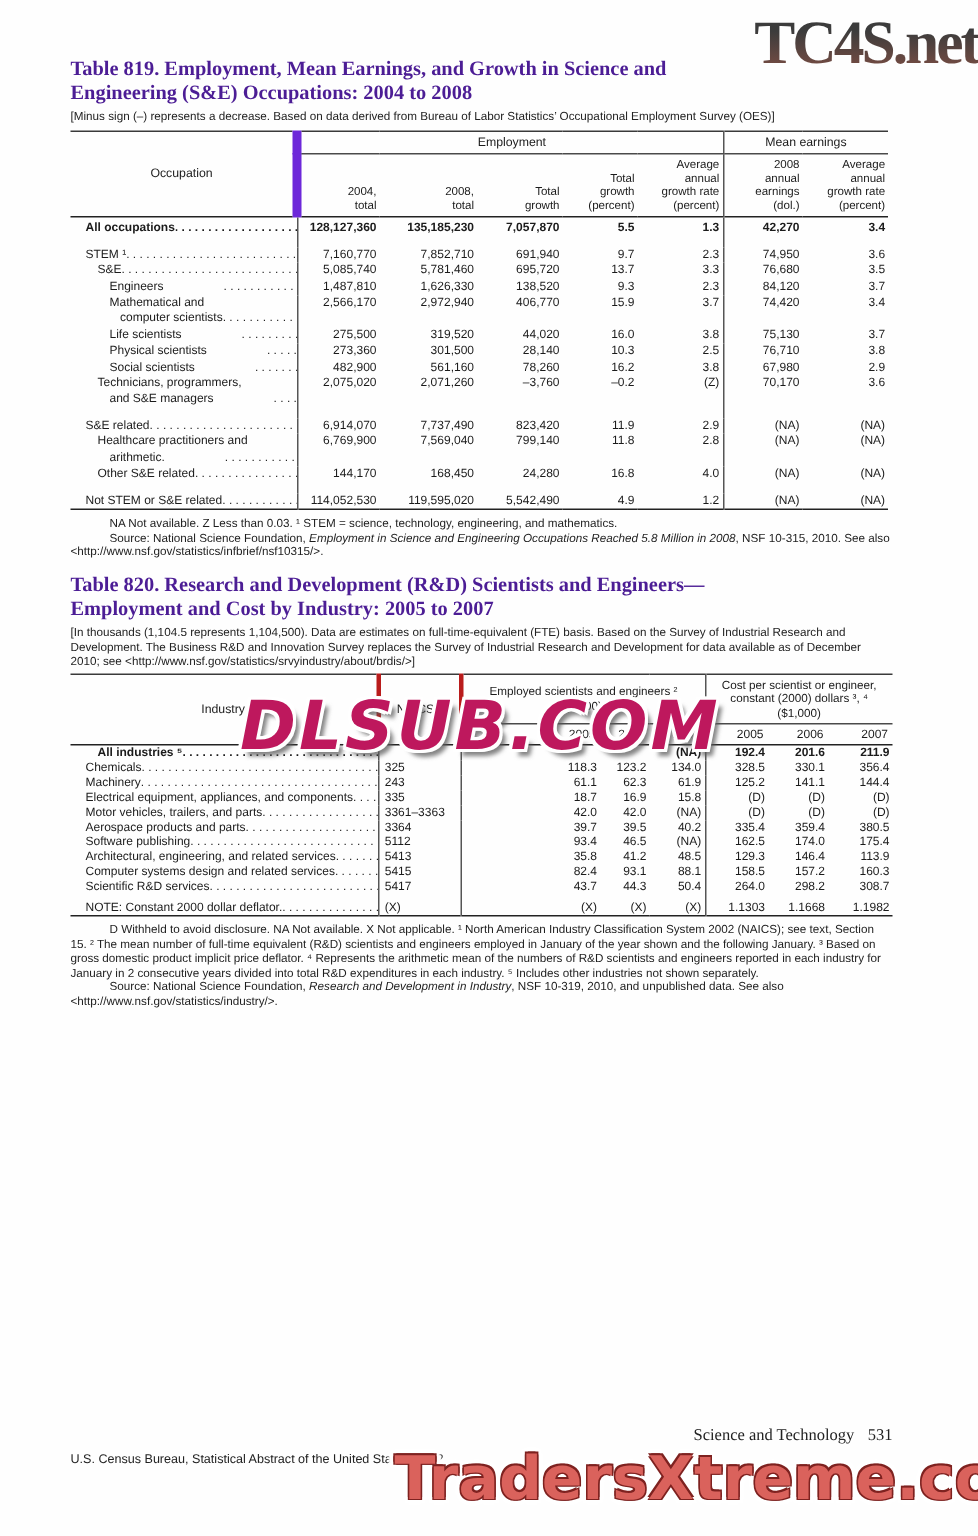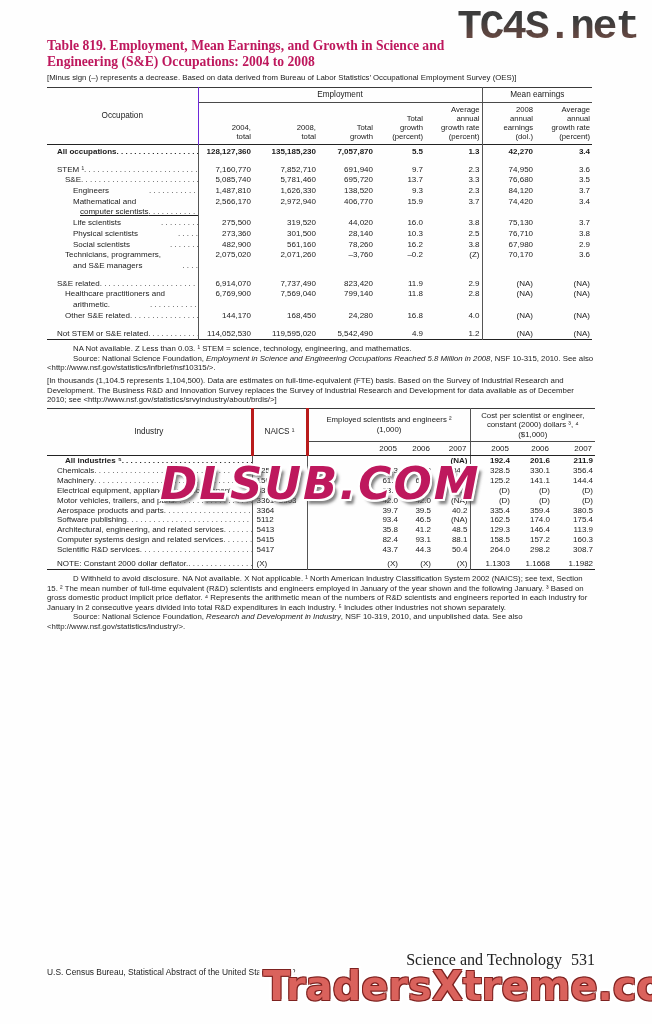--- a/index.html
+++ b/index.html
@@ -1,69 +1,69 @@
 <!DOCTYPE html>
 <html><head>
 <meta charset="utf-8">
 <style>
   html,body{margin:0;padding:0;background:#9a9a9a;}
   .page{position:relative;width:652px;height:1024px;margin:0 auto;background:#fefefe;
         font-family:"Liberation Sans",sans-serif;color:#1b1b1b;overflow:hidden;}
   .content{position:absolute;left:47px;top:0;width:548px;}
 
-  .t-title{font-family:"Liberation Serif",serif;font-weight:bold;font-size:13.6px;line-height:16px;color:#be185d;}
+  .t-title{font-family:"Liberation Serif",serif;font-weight:bold;font-size:13.6px;line-height:16px;color:#4c1d95;}
   #title819{margin-top:38px;}
   #title820{margin-top:9px;}
   .bracket{font-size:7.8px;line-height:9.6px;margin-top:3px;color:#222;}
 
   table{border-collapse:collapse;table-layout:fixed;border-top:1.2px solid #3a3a3a;border-bottom:1.8px solid #222;}
   #t819{width:545px;margin-top:4px;}
   #t820{width:548px;margin-top:3px;}
   th,td{padding:0;font-size:8px;font-weight:normal;vertical-align:top;}
 
   
-  .occ-cell{border-right:1px solid #6d28d9;text-align:center;vertical-align:middle;font-size:8.2px;}
+  .occ-cell{border-right:6px solid #6d28d9;text-align:center;vertical-align:middle;font-size:8.2px;}
   .span-head{border-bottom:1px solid #4a4a4a;text-align:center;vertical-align:middle;font-size:8.2px;height:14px;}
   .sub-head th{text-align:right;vertical-align:bottom;font-size:7.7px;line-height:9.1px;
                white-space:pre-line;padding:2px 2px 3px 0;}
   .hdr-bot{border-bottom:1.6px solid #222;}
 
   
   .lbl{line-height:10.7px;}
   #t820 .lbl,#t820 .num,#t820 .naics{line-height:9.9px;}
   .num{text-align:right;padding-right:2px;line-height:10.7px;}
   .naics{text-align:left;padding-left:4px;font-size:8px;}
   .divL{border-right:1px solid #555;}
   .b{font-weight:bold;}
   .lr{display:flex;align-items:baseline;overflow:hidden;}
   .t{white-space:pre;}
   .dots{flex:1;overflow:hidden;white-space:nowrap;}
   .dots::before{content:" . . . . . . . . . . . . . . . . . . . . . . . . . . . . . . . . . . . . . . . . . . . . . . . . . . . . . . . . . . . . . . . . . . . . . . . .";}
-  .ind0{padding-left:10px;}.ind1{padding-left:18px;}.ind2{padding-left:26px;gap:40px;}.ind3{padding-left:33px;text-decoration:underline;}
+  .ind0{padding-left:10px;}.ind1{padding-left:18px;}.ind2{padding-left:26px;gap:40px;}.ind3{padding-left:33px;}
   tr.gaprow td{height:7px;}
   tr.gaprow2 td{height:4px;}
   #t819 tbody tr:first-child td{padding-top:2px;}
 
   
   .stub-cell{border-right:3px solid #b91c1c;border-bottom:1.6px solid #222;text-align:center;vertical-align:middle;font-size:8.2px;}
   .span2{border-bottom:1px solid #4a4a4a;text-align:center;vertical-align:middle;font-size:7.8px;line-height:9.4px;padding:2px 6px;}
   .yr th{text-align:right;font-size:8px;border-bottom:1.6px solid #222;padding:2px 3px 2px 0;vertical-align:middle;}
 
   .fn{font-size:7.8px;line-height:9.6px;margin-top:4px;color:#1d1d1d;}
   .fn p{margin:0;text-indent:26px;}
   .fn .it{font-style:italic;}
 
-  .footer-right{position:absolute;top:951px;right:57px;font-family:"Liberation Serif",serif;font-size:16px;color:#222;}
+  .footer-right{position:absolute;top:951px;right:57px;font-family:"Liberation Serif",serif;font-size:11px;color:#222;}
   .footer-right .pg{margin-left:9px;}
   .footer-left{position:absolute;top:967px;left:47px;font-size:8.4px;color:#222;text-align:right;}
 
   
   .wm{position:absolute;font-weight:bold;white-space:nowrap;pointer-events:none;}
-  .wm-top{top:4px;right:14px;font-size:41px;letter-spacing:-2px;
-          font-family:Liberation Mono, monospace;
+  .wm-top{top:4px;right:0px;font-size:41px;letter-spacing:-2px;
+          font-family:Liberation Serif, serif;
           background:linear-gradient(#3c3c3c 35%,#6e4a42 80%,#8a5a50);
           -webkit-background-clip:text;background-clip:text;color:transparent;
           filter:blur(0.4px);}
   .wm-mid{left:160px;top:457px;font-size:45px;letter-spacing:2px;color:#be185d;
           font-family:"DejaVu Sans",sans-serif;filter:blur(0.3px);
           text-shadow:-2px -2px 0 #fff,2px -2px 0 #fff,-2px 2px 0 #fff,2px 2px 0 #fff,
                       0 -2px 0 #fff,0 2px 0 #fff,-2px 0 0 #fff,2px 0 0 #fff,
                       4px 5px 3px rgba(90,90,90,.75);font-style:italic;}
   .wm-bot{left:263px;top:963px;font-size:40px;letter-spacing:0px;color:#da625c;
           font-family:"DejaVu Sans",sans-serif;filter:blur(0.3px);
@@ -363,20 +363,24 @@
             <td class="num">(NA)</td>
           </tr>
         </tbody>
     </table>
 
     <div class="fn">
       <p>NA Not available. Z Less than 0.03. ¹ STEM = science, technology, engineering, and mathematics.</p>
       <p><span>Source: National Science Foundation, </span><span class="it">Employment in Science and Engineering Occupations Reached 5.8 Million in 2008</span><span>, NSF 10-315, 2010. See also &lt;http://www.nsf.gov/statistics/infbrief/nsf10315/&gt;.</span></p>
     </div>
 
+    <div class="t-title" id="title820">
+      <div>Table 820. Research and Development (R&amp;D) Scientists and Engineers—</div>
+      <div>Employment and Cost by Industry: 2005 to 2007</div>
+    </div>
     <div class="bracket">[In thousands (1,104.5 represents 1,104,500). Data are estimates on full-time-equivalent (FTE) basis. Based on the Survey of Industrial Research and Development. The Business R&amp;D and Innovation Survey replaces the Survey of Industrial Research and Development for data available as of December 2010; see &lt;http://www.nsf.gov/statistics/srvyindustry/about/brdis/&gt;]</div>
 
     <table id="t820">
       <colgroup>
         <col style="width:205px">
           <col style="width:55px">
           <col style="width:93px">
           <col style="width:33px">
         <col style="width:37px">
           <col style="width:42px">
@@ -430,21 +434,21 @@
             <td class="num">330.1</td>
             <td class="num">356.4</td>
           </tr>
           <tr>
             <td class="lbl divL">
               <div class="lr ind0">
                 <span class="t">Machinery</span>
                 <span class="dots"></span>
               </div>
             </td>
-            <td class="naics divL">150</td>
+            <td class="naics divL">243</td>
             <td class="num">61.1</td>
             <td class="num">62.3</td>
             <td class="num divL">61.9</td>
             <td class="num">125.2</td>
             <td class="num">141.1</td>
             <td class="num">144.4</td>
           </tr>
           <tr>
             <td class="lbl divL">
               <div class="lr ind0">

